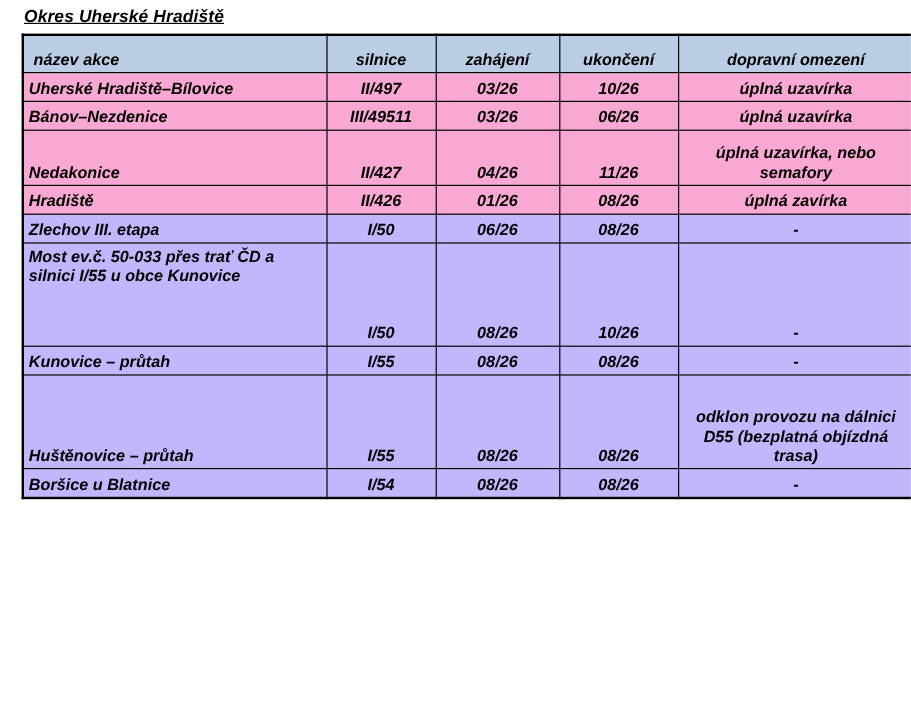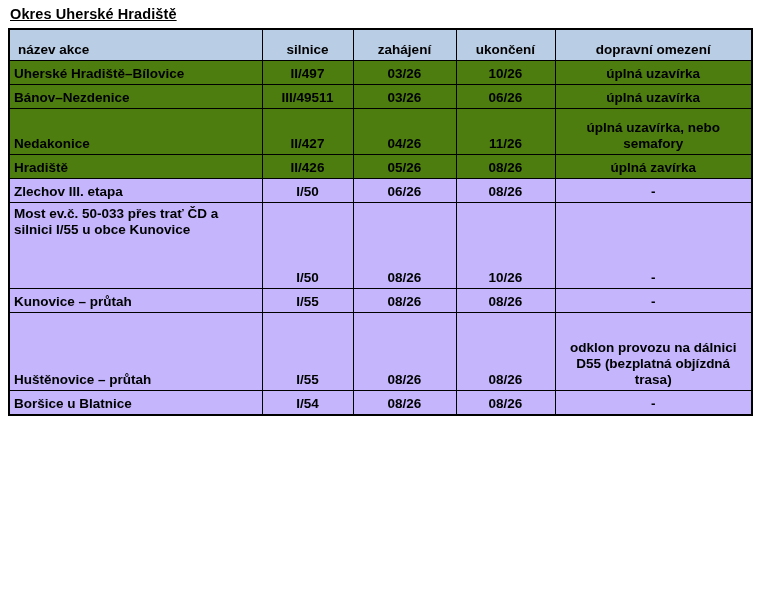--- a/index.html
+++ b/index.html
@@ -12,21 +12,22 @@
     height: 600px;
     font-family: "Liberation Sans", sans-serif;
     color: #000000;
     overflow: hidden;
   }
   .page {
     position: relative;
     width: 759px;
     height: 600px;
     box-sizing: border-box;
-    padding: 6px 8px 0 8px;
+    padding: 6px 8px 0 18px;
+    font-style: italic;
   }
   .doc-title {
     font-size: 14.5px;
     font-weight: bold;
     text-decoration: underline;
     margin: 0 0 6px 2px;
     letter-spacing: 0.1px;
   }
   table.road-table {
     border-collapse: collapse;
@@ -60,21 +61,21 @@
     text-align: left;
     padding-left: 8px;
   }
   td.name {
     text-align: left;
     padding-left: 8px;
   }
   td.ctr {
     text-align: center;
   }
-  tr.green td { background: #4d7c0f; margin-left: 31px; }
+  tr.green td { background: #f9a8d4; margin-left: 31px; }
   tr.yellow td { background: #c4b5fd; }
 
   td.note-multi {
     text-align: center;
     vertical-align: middle;
     line-height: 1.2;
   }
   td.dash {
     text-align: center;
     vertical-align: middle;
@@ -126,21 +127,21 @@
         <td class="name">Nedakonice</td>
         <td class="ctr">II/427</td>
         <td class="ctr">04/26</td>
         <td class="ctr">11/26</td>
         <td class="note-multi">úplná uzavírka, nebo semafory</td>
       </tr>
 
       <tr class="green" style="height:24px">
         <td class="name">Hradiště</td>
         <td class="ctr">II/426</td>
-        <td class="ctr">05/26</td>
+        <td class="ctr">01/26</td>
         <td class="ctr">08/26</td>
         <td class="note-multi">úplná zavírka</td>
       </tr>
 
       <tr class="yellow" style="height:24px">
         <td class="name">Zlechov III. etapa</td>
         <td class="ctr">I/50</td>
         <td class="ctr">06/26</td>
         <td class="ctr">08/26</td>
         <td class="dash">-</td>

